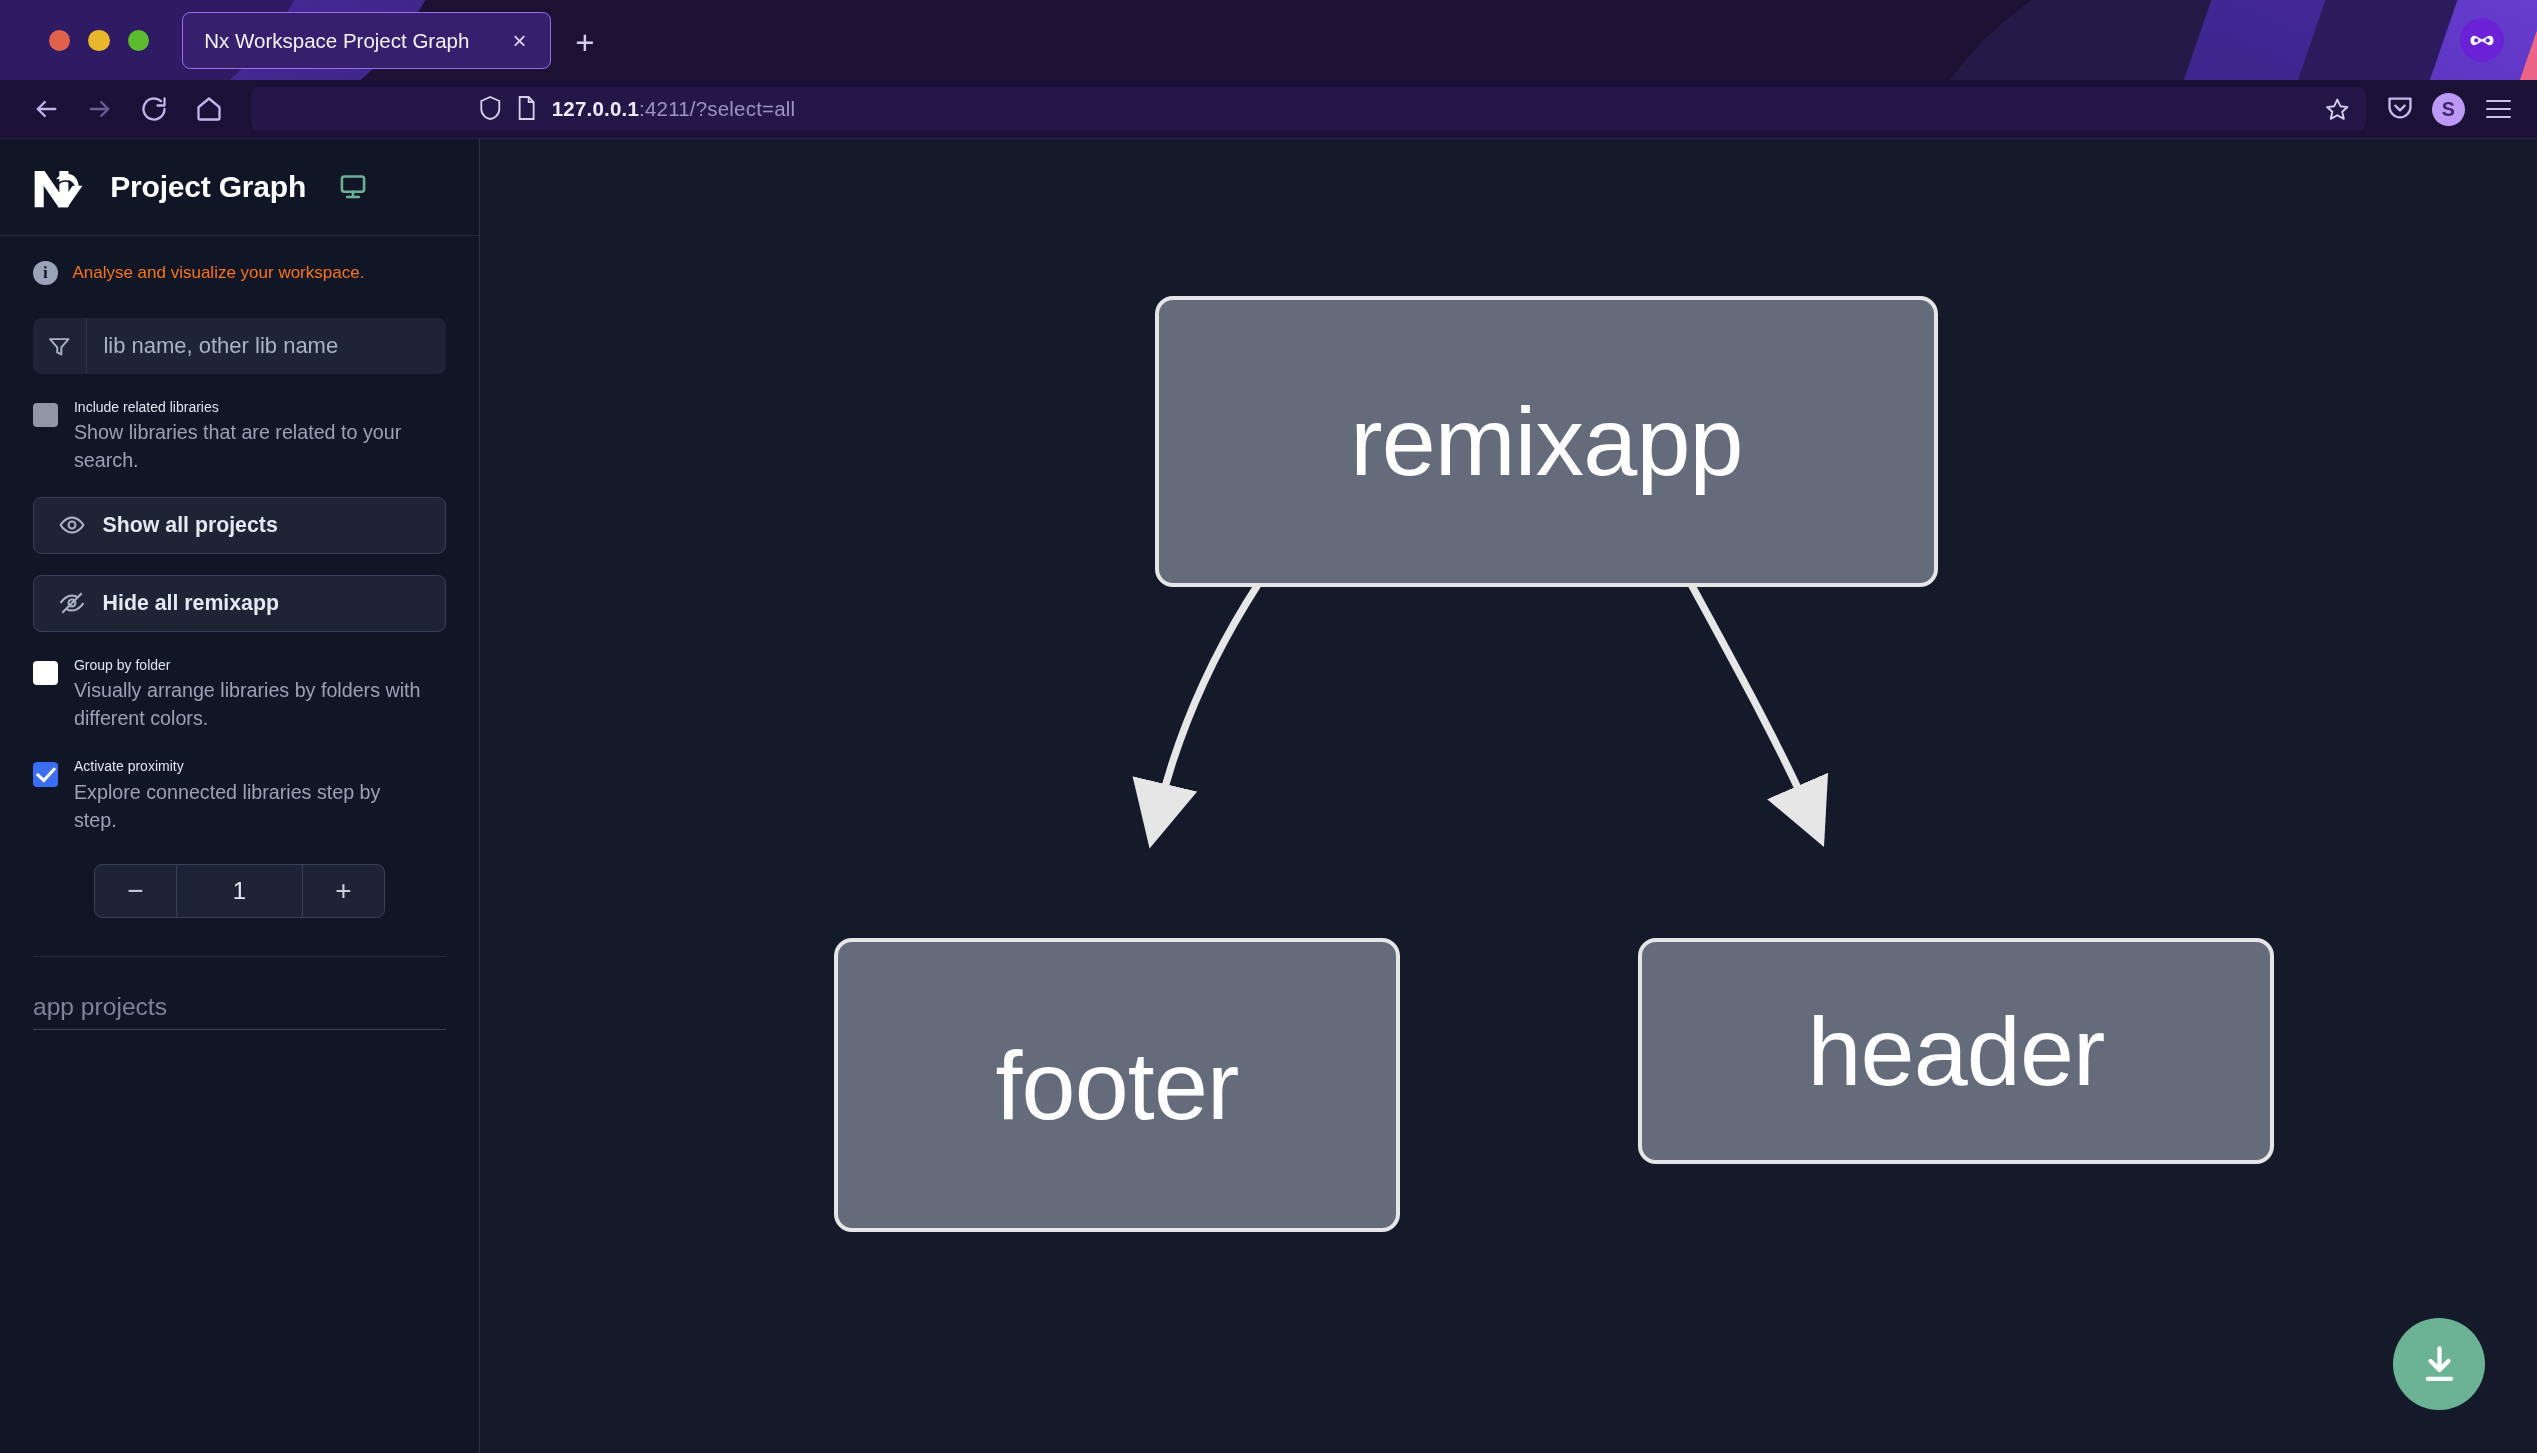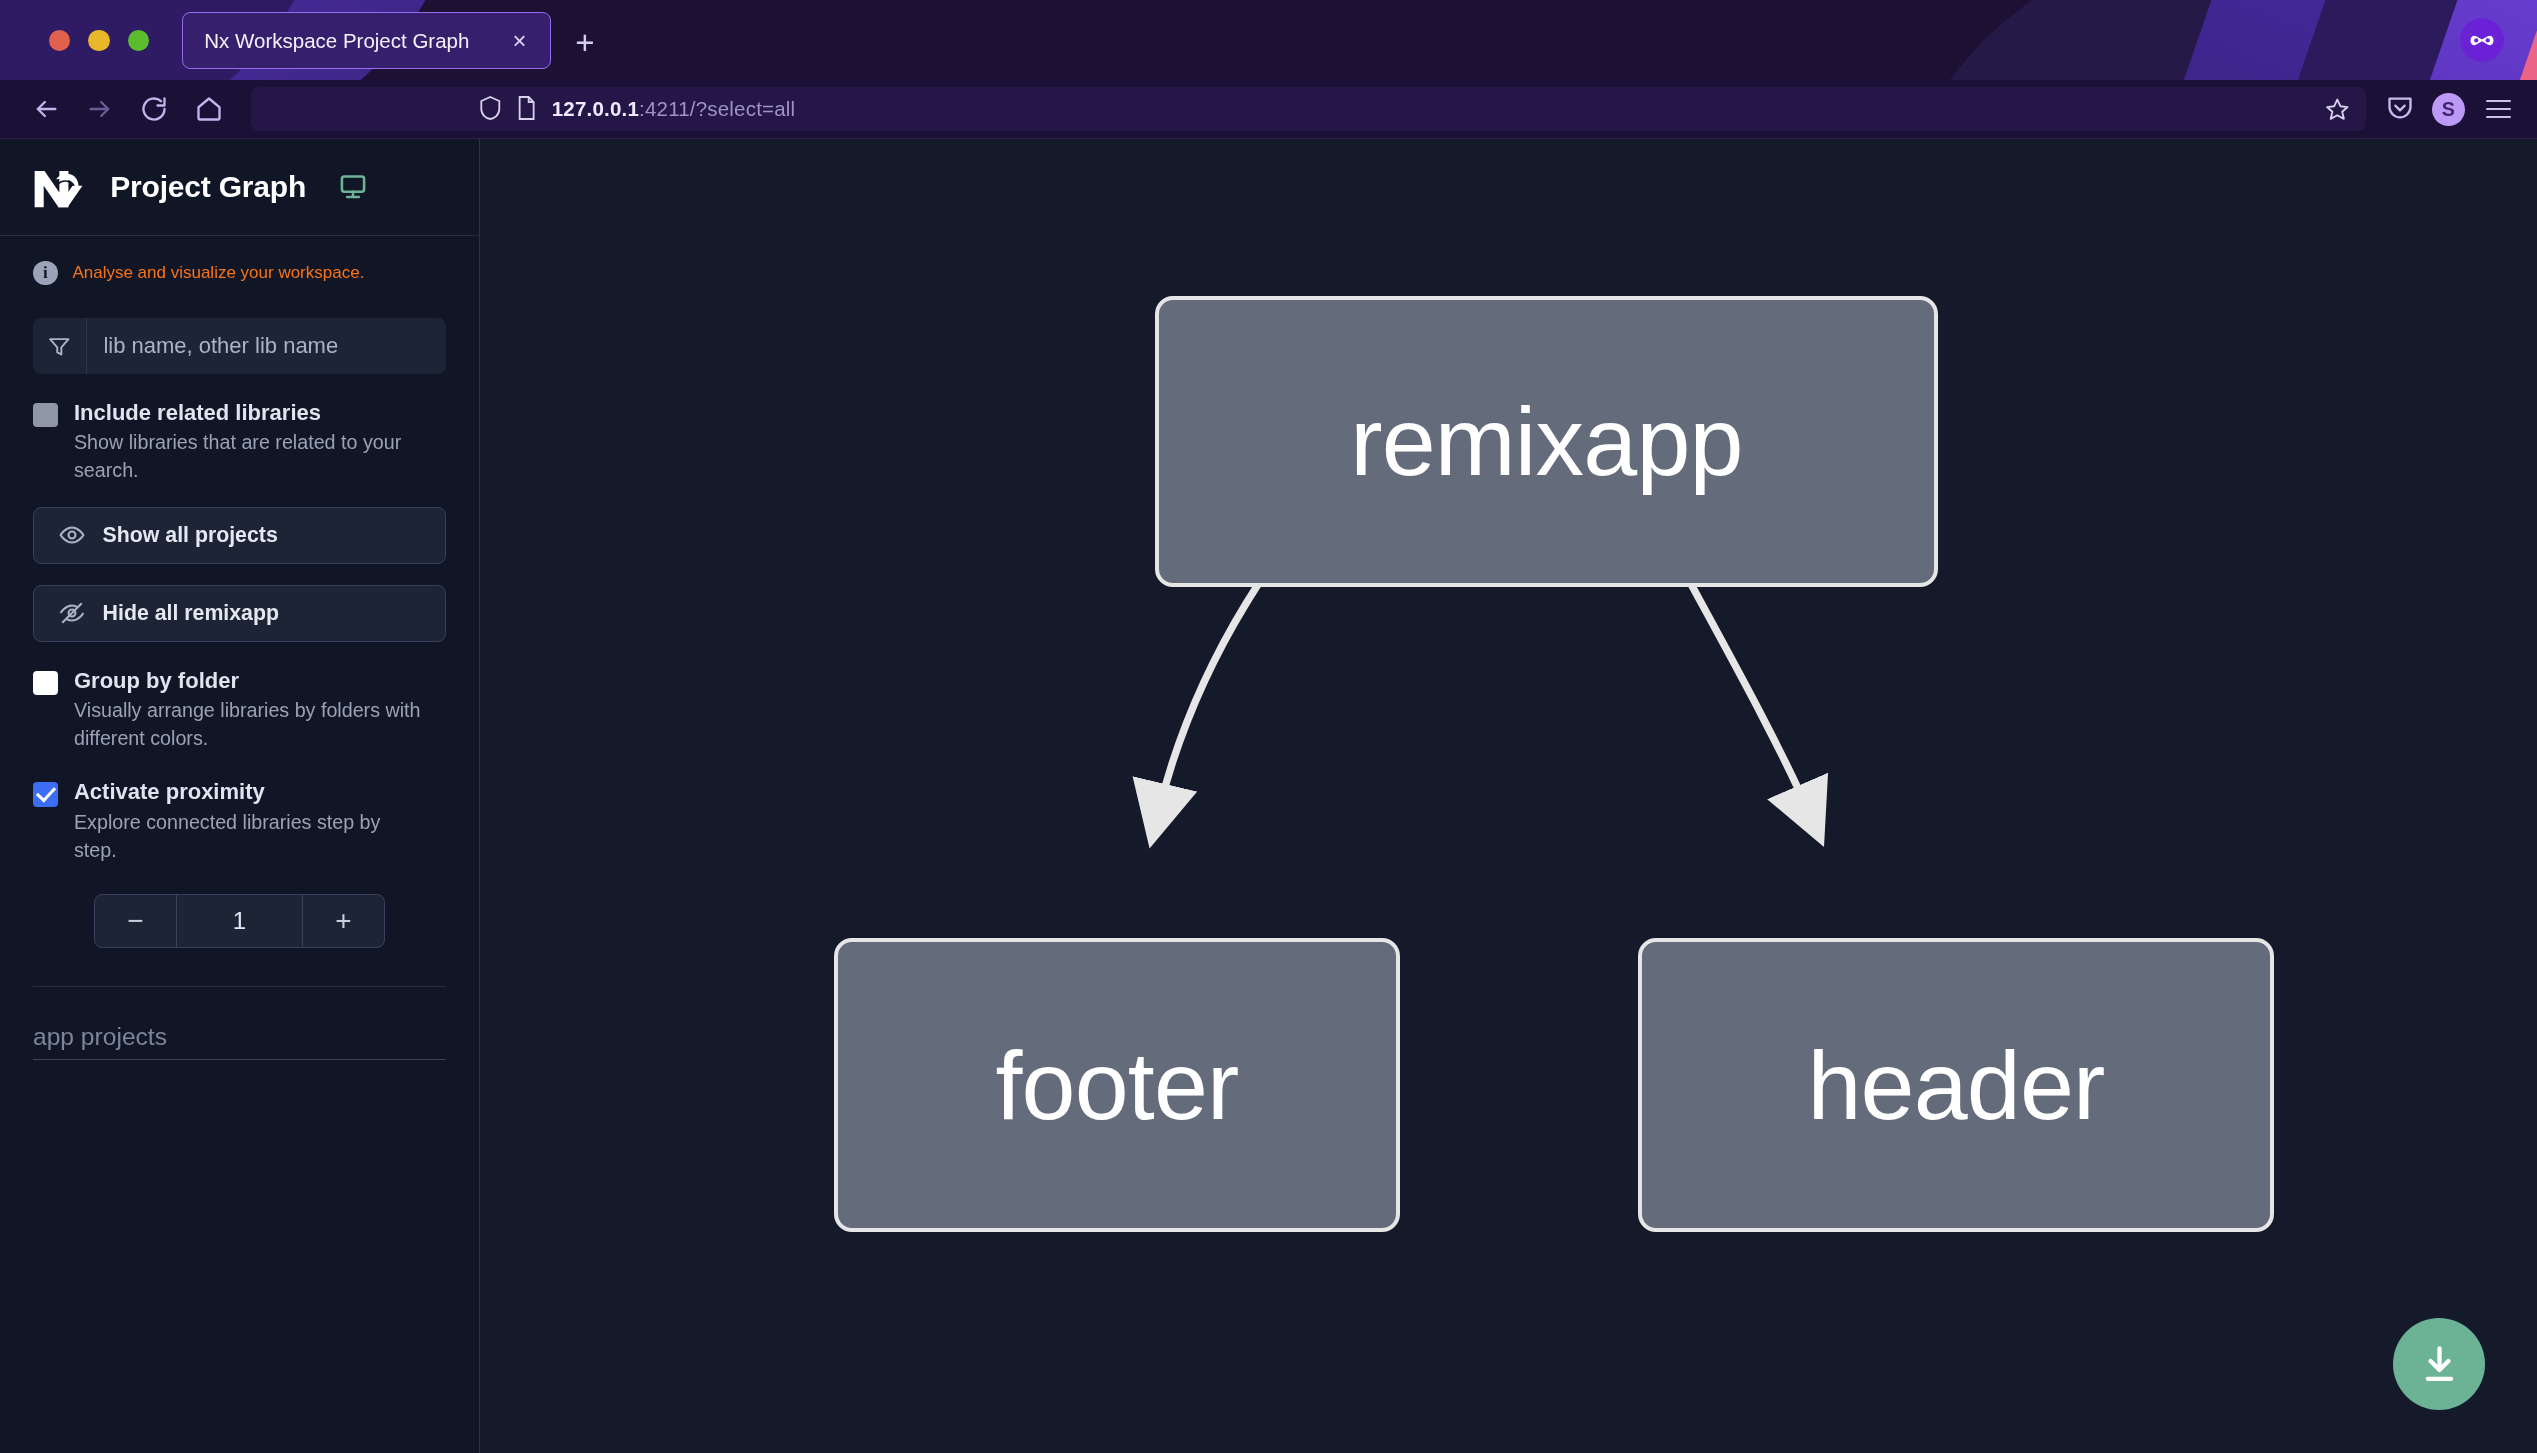--- a/index.html
+++ b/index.html
@@ -215,21 +215,21 @@
     border-radius: 4.1px; background: #ffffff;
     display: flex; align-items: center; justify-content: center;
   }
   .cbox.muted { background: #8f96a6; }
   .cbox.checked { background: #3b6ef5; }
   .cbox.checked::after {
     content: ""; width: 8.2px; height: 14.8px;
     border: solid #ffffff; border-width: 0 3.3px 3.3px 0;
     transform: rotate(43deg) translate(-0.8px,-1.6px);
   }
-  .check-label { font-size: 22px; font-weight: bold; color: #dfe4ee; line-height: 1.25; }
+  .check-label { font-size: 14px; font-weight: normal; color: #dfe4ee; line-height: 1.25; }
   .check-desc { font-size: 19.7px; color: #9aa2b4; line-height: 1.42; margin-top: 3.3px; max-width: 353px; }
 
   .btn-plain {
     width: 100%; height: 57px; margin-top: 21.3px;
     background: #1d2436; border: 0.8px solid #39415a; border-radius: 8.2px;
     display: flex; align-items: center; gap: 18px; padding: 0 24.6px;
     color: #e4e8f1; font-size: 21.3px; font-weight: bold;
     font-family: "Liberation Sans", sans-serif;
   }
   .btn-plain .bi { display:flex; align-items:center; color:#aab2c4; }
@@ -497,21 +497,21 @@
       </svg>
 
       <div class="node" style="left:675px; top:157px; width:783px; height:291px;">
         <span class="node-label">remixapp</span>
       </div>
 
       <div class="node" style="left:354px; top:799px; width:566px; height:294px;">
         <span class="node-label">footer</span>
       </div>
 
-      <div class="node" style="left:1158px; top:799px; width:636px; height:294px;">
+      <div class="node" style="left:1158px; top:799px; width:636px; height:226px;">
         <span class="node-label">header</span>
       </div>
 
       <button class="fab">
         <svg width="43" height="43" viewBox="0 0 24 24" fill="none" stroke="#ffffff" stroke-width="2.4" stroke-linecap="round" stroke-linejoin="round">
           <line x1="12" y1="3" x2="12" y2="14"></line>
             <polyline points="7 10 12 15 17 10"></polyline>
             <line x1="5.5" y1="20" x2="18.5" y2="20"></line>
         </svg>
       </button>

